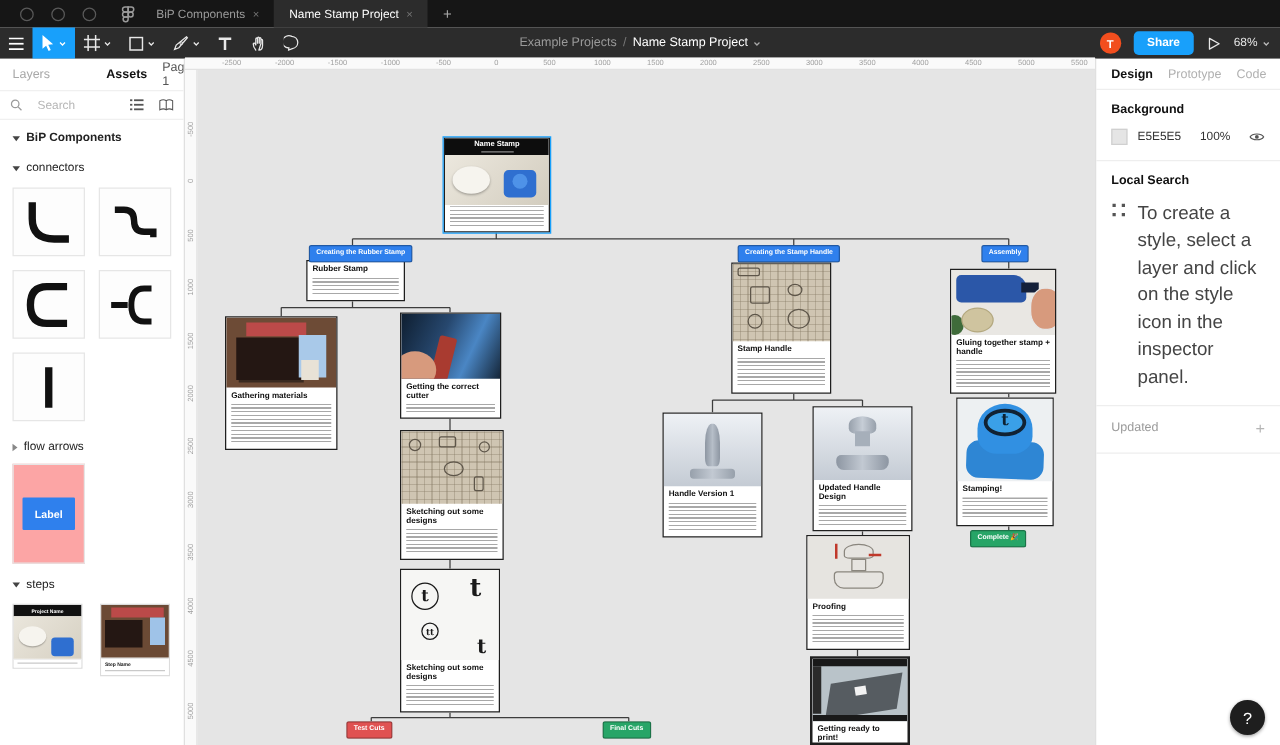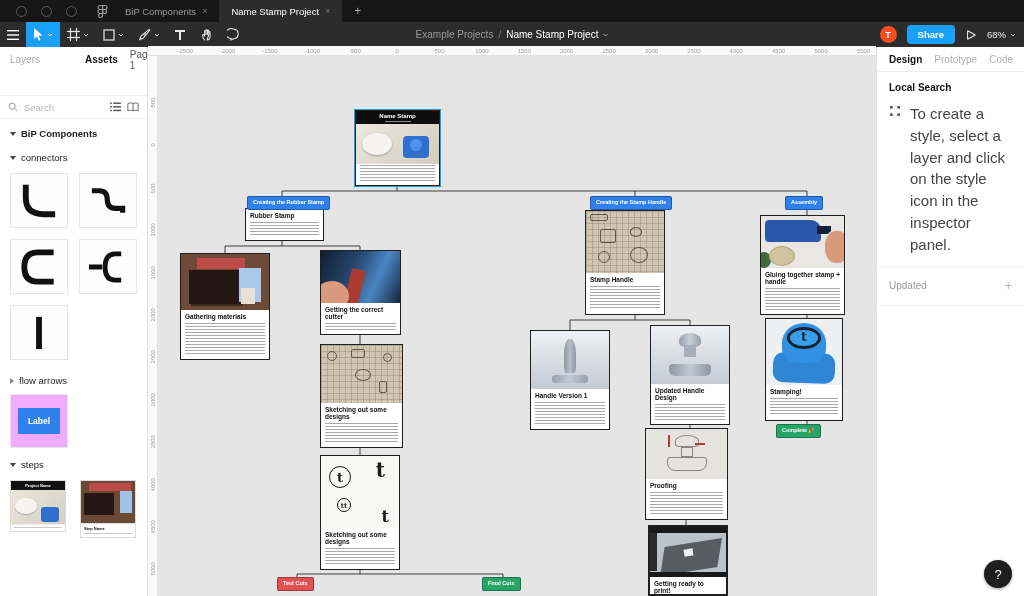--- a/index.html
+++ b/index.html
@@ -35,33 +35,33 @@
     font-size:9.5px; font-weight:bold; padding:4px 11px; font-family:inherit; }
   .zoom-ctl { display:flex; align-items:center; gap:4px; font-size:9.5px; color:#e8e8e8; }
 
   
   .left-sb { position:absolute; left:0; top:47px; width:148px; height:549px; background:#fff;
     border-right:1px solid #e0e0e0; font-size:10px; color:#333; overflow:hidden; }
   .lsb-tabs { height:25px; display:flex; align-items:center; padding:0 10px; gap:12px; }
   .lsb-tab { color:#a8a8a8; } .lsb-tab.active { color:#111; font-weight:bold;margin-left:33px; }
   .page-sel { margin-left:auto; display:flex; align-items:center; gap:4px; color:#555; }
   .search-row { height:24px; border-top:1px solid #f0f0f0; border-bottom:1px solid #f0f0f0;
-    display:flex; align-items:center; padding:0 8px; gap:6px;margin-top:23px; }
+    display:flex; align-items:center; padding:0 8px; gap:12px; }
   .search-row input { border:none; outline:none; flex:1; font-size:9.5px; color:#333; min-width:0; font-family:inherit; }
   .search-row input::placeholder { color:#b5b5b5; }
   .sec-head { display:flex; align-items:center; gap:5px; padding:9px 10px 4px; font-size:9.5px; color:#222; }
   .sec-head.bold { font-weight:bold; }
   .tri { width:0; height:0; border-left:3.5px solid transparent; border-right:3.5px solid transparent;
     border-top:4.5px solid #444; }
   .tri.closed { border-top:3.5px solid transparent; border-bottom:3.5px solid transparent;
     border-left:4.5px solid #888; border-right:none; }
   .thumb-grid { display:grid; grid-template-columns:58px 58px; gap:11px; padding:6px 10px; }
   .thumb { width:58px; height:55px; background:#fdfdfd; border:1px solid #e6e6e6; display:flex;
     align-items:center; justify-content:center; }
-  .label-thumb { width:58px; height:54px; margin:4px 0 2px 10px; background:#f0abfc; border:1px solid #e6e6e6;
+  .label-thumb { width:58px; height:80px; margin:4px 0 2px 10px; background:#fca5a5; border:1px solid #e6e6e6;
     display:flex; align-items:center; justify-content:center; }
   .label-chip { background:var(--label_blue,#2f80ed); color:#fff; font-weight:bold; font-size:8.5px;
     padding:8px 10px; border-radius:1px; }
   .steps-row { display:flex; gap:14px; padding:6px 10px; align-items:flex-start; }
   .step-thumb { border:1px solid #dcdcdc; background:#fff; }
   .st1 { width:56px; height:52px; display:flex; flex-direction:column; }
   .st1-head { height:9px; background:#111; color:#fff; font-size:4px; font-weight:bold; text-align:center; line-height:9px; }
   .st1-img { flex:1; position:relative; background:linear-gradient(135deg,#eae6dc,#d6d0c2); overflow:hidden; }
   .st1-img .disc { position:absolute; left:4px; top:8px; width:22px; height:16px; background:#f6f4ee; border-radius:50%; box-shadow:0 1px 1px rgba(0,0,0,.25); }
   .st1-img .stamp { position:absolute; right:6px; bottom:2px; width:18px; height:15px; background:#2f6fd0; border-radius:3px; }
@@ -590,20 +590,32 @@
       </div>
   </div>
 
   <aside class="right-sb">
     <div class="rsb-tabs">
       <span class="rsb-tab active">Design</span>
       <span class="rsb-tab">Prototype</span>
       <span class="rsb-tab">Code</span>
     </div>
     <div class="rsb-sec">
+      <div class="rsb-h">Background</div>
+      <div class="bg-row">
+        <span class="swatch"></span>
+        <span class="hexval">E5E5E5</span>
+        <span class="opval">100%</span>
+        <svg width="13" height="9" viewBox="0 0 14 10">
+            <path d="M1 5 C3 1.6 11 1.6 13 5 C11 8.4 3 8.4 1 5 Z" fill="none" stroke="#555" stroke-width="1"></path>
+            <circle cx="7" cy="5" r="1.7" fill="#555"></circle>
+          </svg>
+      </div>
+    </div>
+    <div class="rsb-sec">
       <div class="rsb-h">Local Search</div>
       <div class="hint-row">
         <svg width="12" height="12" viewBox="0 0 12 12" style="flex-shrink:0;margin-top:2px;">
             <g fill="#555">
               <rect x="1" y="1" width="2.6" height="2.6"></rect>
               <rect x="8.4" y="1" width="2.6" height="2.6"></rect>
               <rect x="1" y="8.4" width="2.6" height="2.6"></rect>
               <rect x="8.4" y="8.4" width="2.6" height="2.6"></rect>
             </g>
           </svg>

